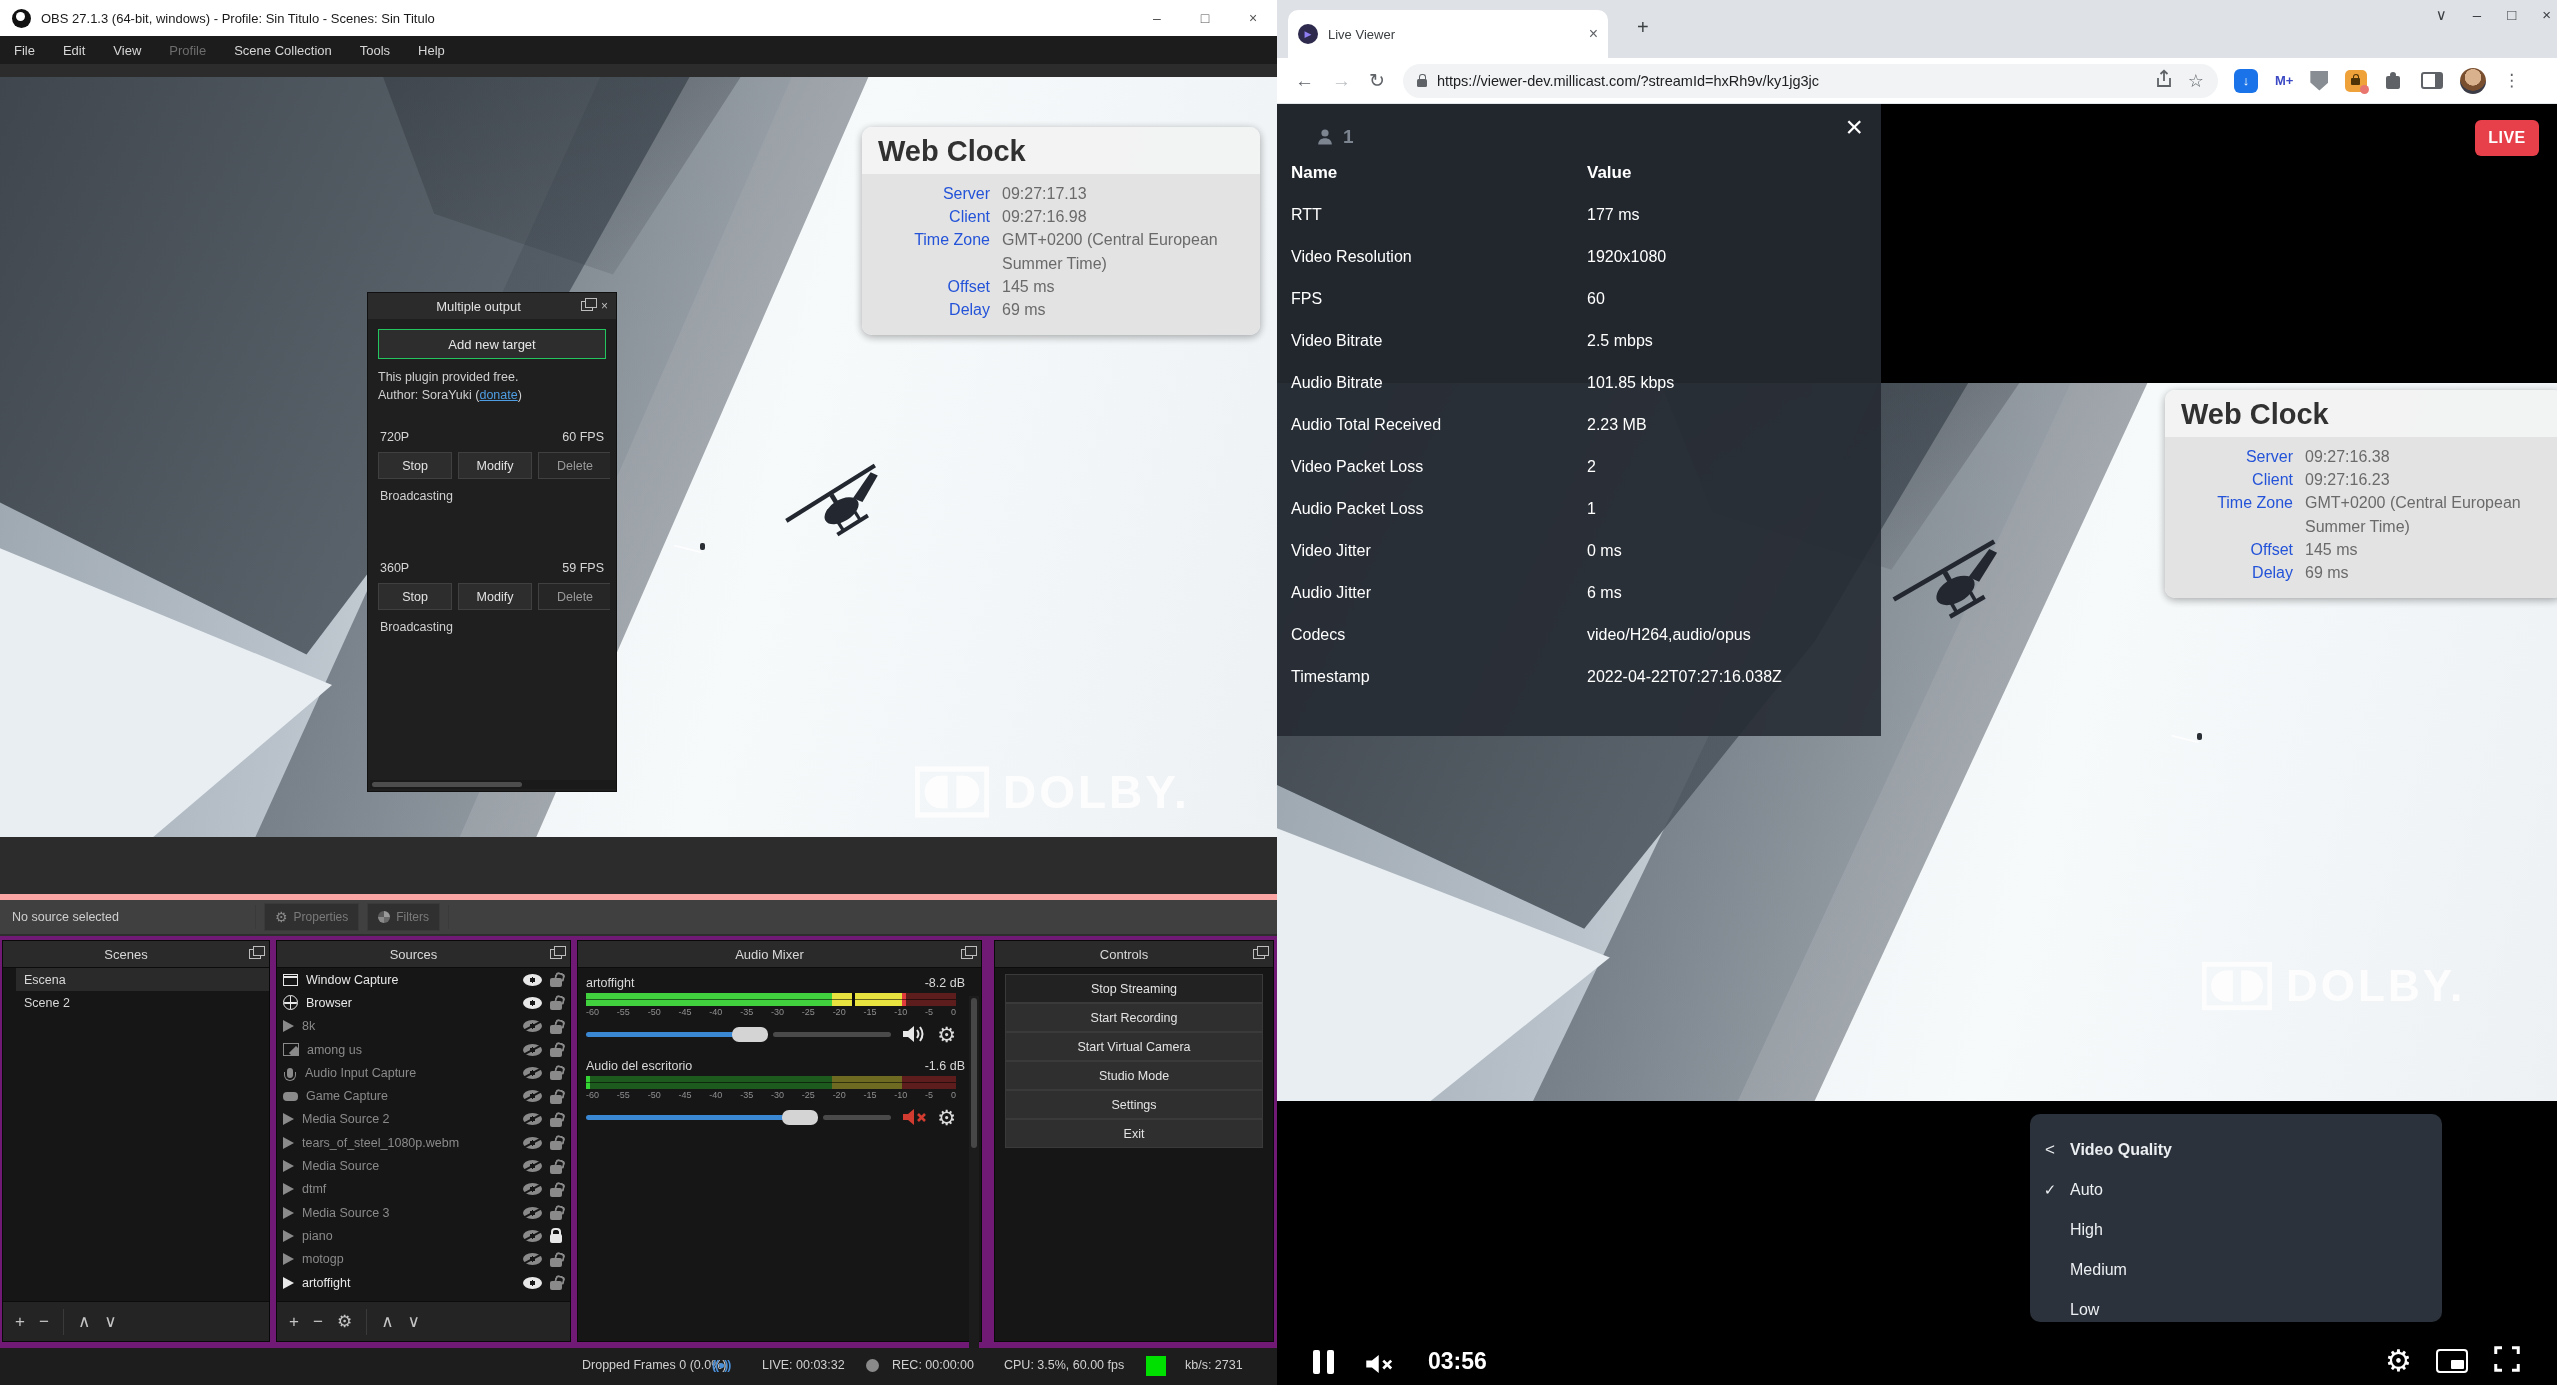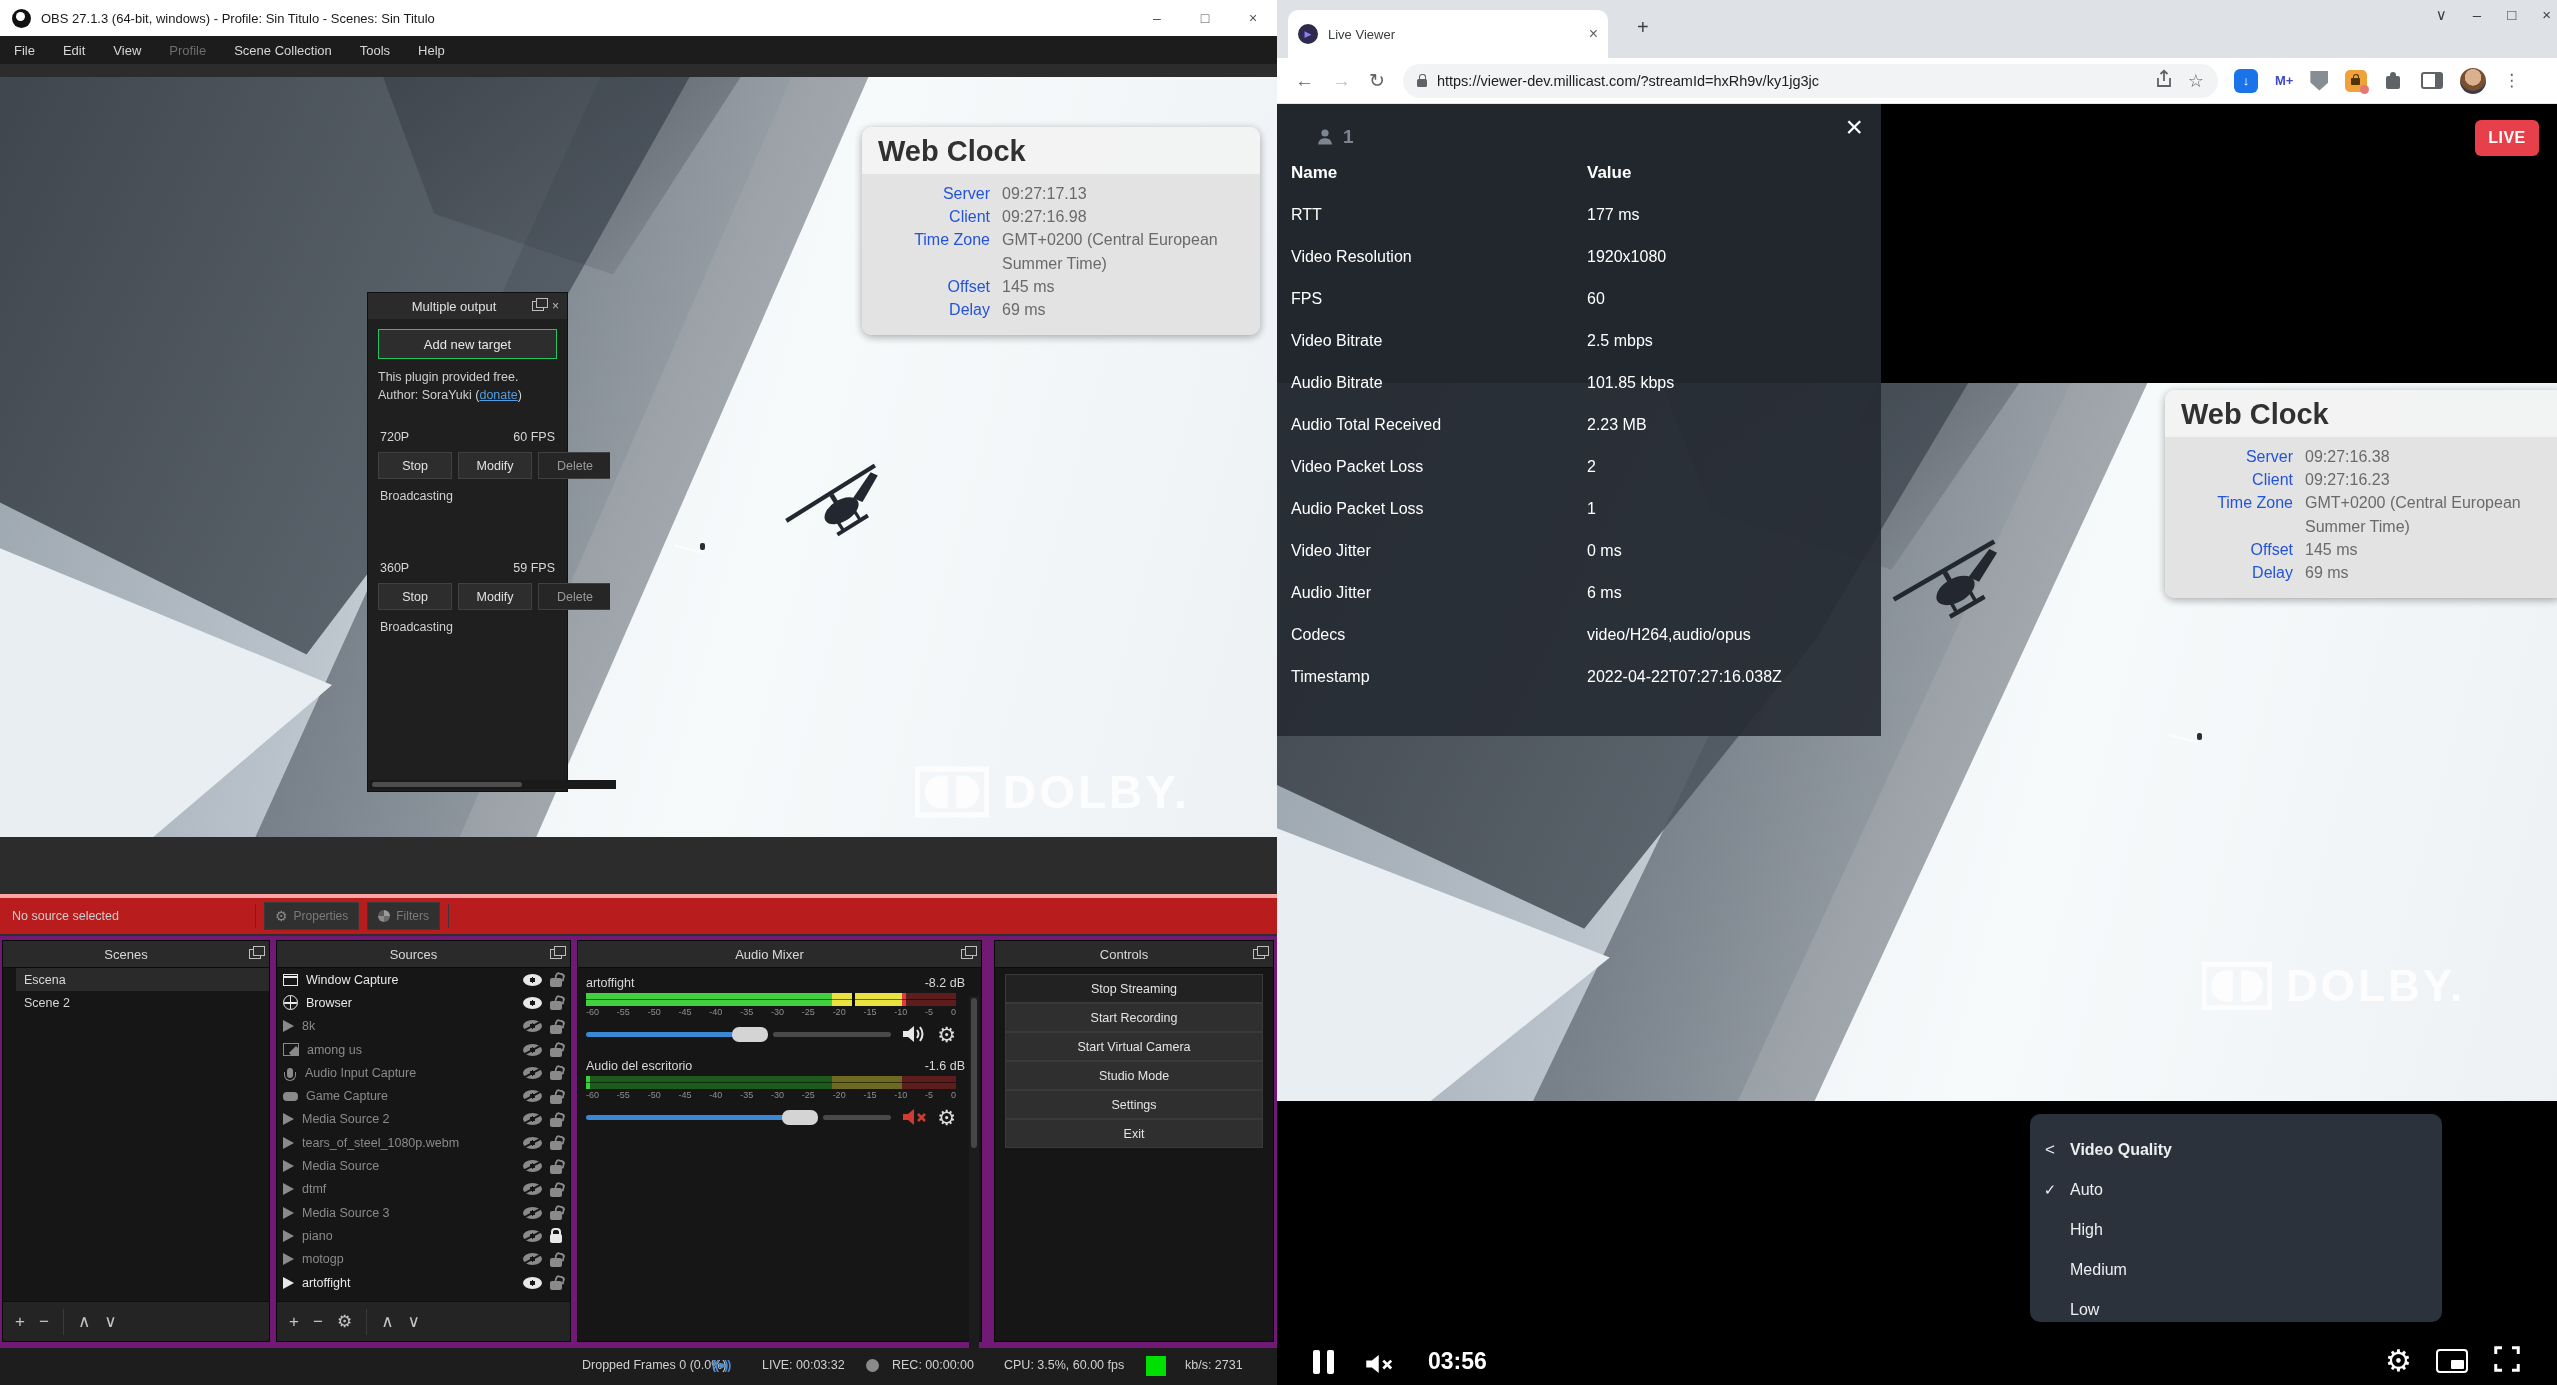--- a/index.html
+++ b/index.html
@@ -38,42 +38,42 @@
 
   
   .webclock{position:absolute;width:398px;border-radius:10px;overflow:hidden;box-shadow:0 2px 8px rgba(0,0,0,.35);opacity:.97;}
   .wc-head{background:#f3f3f3;padding:8px 16px 6px 16px;font-size:29px;font-weight:bold;color:#2b2b2b;}
   .wc-body{background:#e3e3e3;padding:8px 14px 14px 10px;}
   .wc-row{display:flex;font-size:16px;line-height:1.45;}
   .wc-label{width:118px;text-align:right;color:#1d4ed8;flex:none;padding-right:12px;}
   .wc-value{color:#666;max-width:240px;}
 
   
-  .mo{position:absolute;left:367px;top:228px;width:201px;height:500px;background:#1f1f1f;border:1px solid #101010;box-sizing:border-box;}
+  .mo{position:absolute;left:367px;top:228px;width:250px;height:500px;background:#1f1f1f;border:1px solid #101010;box-sizing:border-box;}
   .mo-titlebar{height:26px;background:#2b2b2b;display:flex;align-items:center;padding:0 8px;}
   .mo-title{flex:1;text-align:center;font-size:13px;color:#e0e0e0;}
   .mo-ico{color:#bdbdbd;font-size:12px;margin-left:8px;}
   .pop{width:10px;height:8px;border:1px solid #bdbdbd;position:relative;display:inline-block;}
   .pop::after{content:"";position:absolute;left:3px;top:-4px;width:10px;height:8px;border:1px solid #bdbdbd;background:#2b2b2b;}
   .mo-body{padding:10px 10px 0 10px;}
   .mo-add{width:100%;height:30px;background:#2d2d2d;border:1px solid #22c55e;color:#e6e6e6;font-size:13px;box-sizing:border-box;display:flex;align-items:center;justify-content:center;}
   .mo-info{margin-top:10px;font-size:12.5px;color:#cfcfcf;line-height:1.4;}
   .mo-link{color:#4f9ee3;text-decoration:underline;}
   .mo-target{margin-top:26px;}
   .mo-target.second{margin-top:58px;}
   .mo-trow{display:flex;justify-content:space-between;font-size:12.5px;color:#d6d6d6;padding:0 2px;}
   .mo-btns{display:flex;gap:6px;margin-top:8px;width:232px;overflow:hidden;}
   .mo-btn{flex:none;width:74px;height:27px;background:#2d2d2d;border:1px solid #404040;color:#e2e2e2;font-size:12.5px;display:flex;align-items:center;justify-content:center;box-sizing:border-box;}
   .mo-btn.del{background:#262626;color:#9a9a9a;}
   .mo-status{margin-top:10px;font-size:12.5px;color:#d0d0d0;padding-left:2px;}
   .mo-hscroll{position:absolute;left:2px;bottom:2px;width:246px;height:9px;background:#1a1a1a;}
   .mo-hthumb{position:absolute;left:2px;top:2px;width:150px;height:5px;background:#4d4d4d;border-radius:3px;}
 
   
-  .srctool{position:absolute;left:0;top:894px;width:1277px;height:40px;background:#b91c1c;border-top:4px solid #fca5a5;display:flex;align-items:center;box-sizing:border-box;}
+  .srctool{position:absolute;left:0;top:894px;width:1277px;height:40px;background:#404040;border-top:6px solid #fca5a5;display:flex;align-items:center;box-sizing:border-box;}
   .srctool-msg{font-size:12.5px;color:#cfcfcf;margin-left:12px;}
   .srctool-btns{position:absolute;left:255px;display:flex;align-items:center;gap:8px;}
   .tool-sep{width:1px;height:24px;background:#3a3a3a;}
   .tool-btn{height:26px;background:#303030;border:1px solid #3a3a3a;color:#7a7a7a;font-size:12px;display:flex;align-items:center;gap:6px;padding:0 10px;}
   .tb-gear{font-size:14px;color:#8a8a8a;}
   .tb-filter{width:12px;height:12px;border-radius:50%;background:conic-gradient(#9a9a9a 0 25%,#6a6a6a 25% 50%,#8a8a8a 50% 75%,#5a5a5a 75%);}
 
   
   .docks{position:absolute;left:0;top:936px;width:1277px;height:412px;background:#701a75;}
   .panel{position:absolute;top:4px;height:402px;background:#161616;border:1px solid #090909;box-sizing:border-box;}

